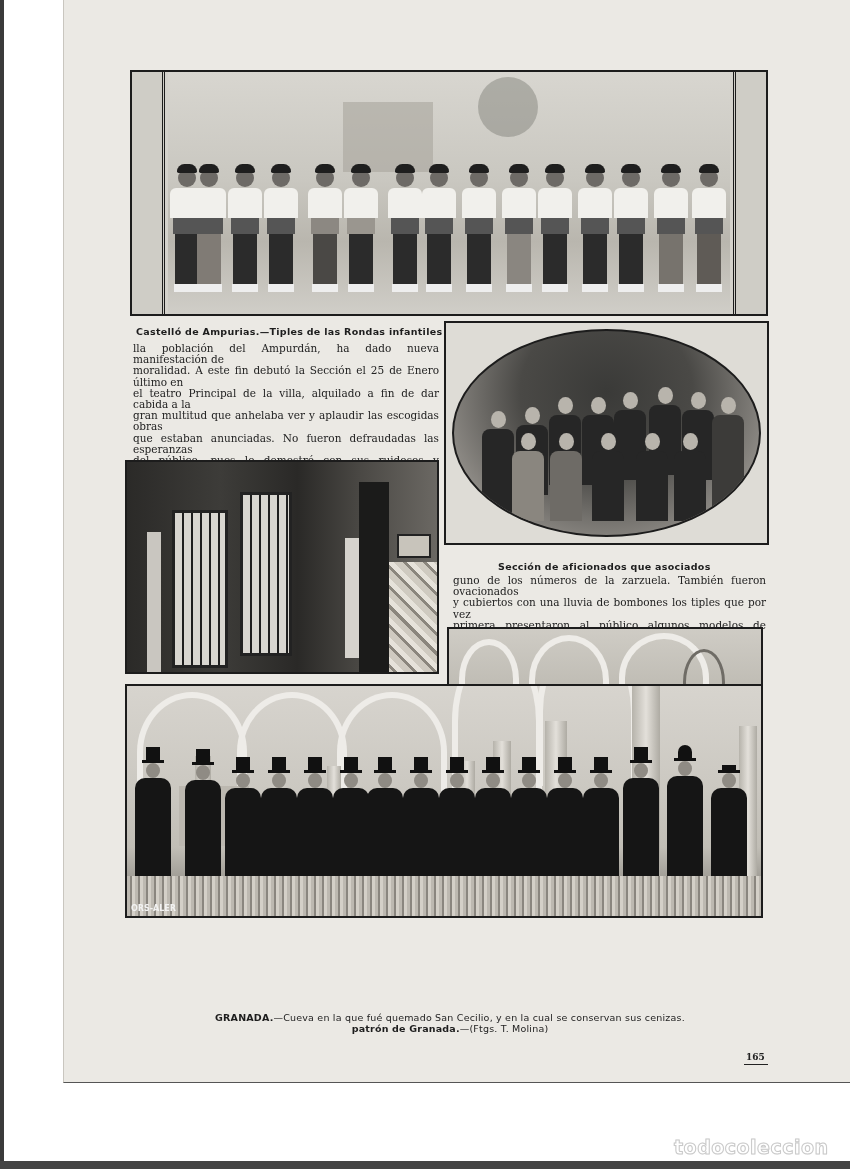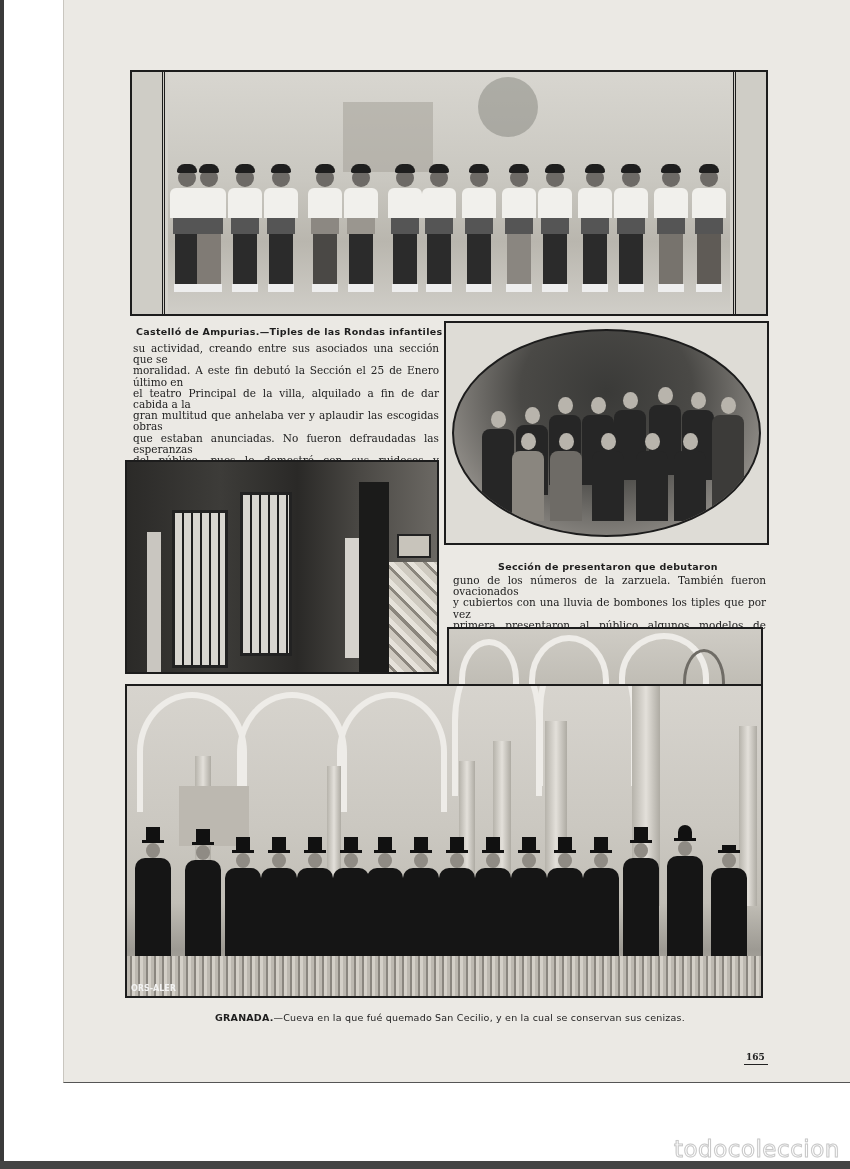--- a/index.html
+++ b/index.html
@@ -78,21 +78,21 @@
   .cave .pillar { position:absolute; background: #1b1b1a; }
   .cave .rubble { position:absolute; background: repeating-linear-gradient(45deg, #cfcac0 0 6px, #8b867d 6px 9px, #e6e2da 9px 14px); }
 
   
   .granada-top {
     left: 447px; top: 627px; width: 316px; height: 60px;
     border-bottom: none;
     background: linear-gradient(180deg, #cfccc5 0%, #bfbcb4 100%);
   }
   .granada {
-    left: 125px; top: 684px; width: 638px; height: 314px;
+    left: 125px; top: 684px; width: 638px; height: 234px;
     background: linear-gradient(180deg, #d7d4ce 0%, #cbc8c1 45%, #c1beb6 70%, #9d9a93 85%, #b8b4ac 100%);
   }
   .arch { position:absolute; border: 6px solid #eeece8; border-bottom: none; border-radius: 50% 50% 0 0; box-sizing: border-box; }
   .column { position:absolute; background: linear-gradient(90deg, #b6b3ab, #e3e0da 50%, #aeaba3); }
   .person { position:absolute; bottom: 28px; width: 36px; }
   .person .hat { width: 14px; height: 16px; background: #111; margin: 0 auto; position: relative; }
   .person .hat::after { content:""; position:absolute; left:-4px; bottom:0; width:22px; height:3px; background:#111; }
   .person .head { width: 14px; height: 15px; border-radius: 50%; background: #8f8b84; margin: 0 auto; }
   .person .body { width: 36px; height: 100px; background: #151515; border-radius: 10px 10px 0 0; margin: 0 auto; }
   .gravel { position:absolute; left:0; right:0; bottom:0; height: 40px; background: repeating-linear-gradient(90deg, #bdb9b1 0 3px, #8a867f 3px 5px, #d4d0c8 5px 8px); }
@@ -102,21 +102,21 @@
     font-family: "DejaVu Sans", sans-serif; font-size: 9.5px; color: #1d1d1d;
     text-align: center; line-height: 11px; font-weight: bold; letter-spacing: 0.2px;
   }
   .caption-center .light { font-weight: normal; }
   .page-number {
     font-family: "DejaVu Serif", serif; font-weight: bold; font-size: 9px; color: #222;
   }
   .page-number-rule { position:absolute; width: 24px; height: 1px; background: #222; }
   .watermark {
     position:absolute; left: 674px; top: 1136px;
-    font-family: "DejaVu Sans", sans-serif; font-weight: normal; font-size: 23px;
+    font-family: "DejaVu Sans", sans-serif; font-weight: bold; font-size: 19px;
     color: #ffffff; letter-spacing: 0.5px;
     -webkit-text-stroke: 1px #c9c9c9;
     text-shadow: 0 0 1px #bbb;
   }
 </style>
 </head>
 <body>
 
 <div class="left-strip"></div>
 
@@ -232,21 +232,21 @@
         <div class="sash"></div>
         <div class="legs" style="background:#5f5b56"></div>
         <div class="feet"></div>
       </div>
   </div>
 </div>
 
 <div class="abs caption-bold" style="left:136px; top:326px;">Castelló de Ampurias.—Tiples de las Rondas infantiles</div>
 
 <div class="abs body-text" style="left:133px; top:343px; width:306px;">
-  <div>su actividad, creando entre sus asociados una sección que se</div>
+  <div>lla población del Ampurdán, ha dado nueva manifestación de</div>
   <div>moralidad. A este fin debutó la Sección el 25 de Enero último en</div>
   <div>el teatro Principal de la villa, alquilado a fin de dar cabida a la</div>
   <div>gran multitud que anhelaba ver y aplaudir las escogidas obras</div>
   <div>que estaban anunciadas. No fueron defraudadas las esperanzas</div>
   <div>del público, pues lo demostró con sus ruidosos y prolongados</div>
   <div>aplausos, viéndose obligados los noveles artistas a repetir al-</div>
 </div>
 
 <div class="abs oval-box">
   <div class="oval">
@@ -298,21 +298,21 @@
         <div class="head"></div>
         <div class="body"></div>
       </div>
     <div class="man" style="left:220px;">
         <div class="head"></div>
         <div class="body"></div>
       </div>
   </div>
 </div>
 
-<div class="abs caption-bold" style="left:498px; top:561px;">Sección de presentaron que debutaron</div>
+<div class="abs caption-bold" style="left:498px; top:561px;">Sección de aficionados que asociados</div>
 
 <div class="abs body-text" style="left:453px; top:575px; width:313px;">
   <div>guno de los números de la zarzuela. También fueron ovacionados</div>
   <div>y cubiertos con una lluvia de bombones los tiples que por vez</div>
   <div>primera presentaron al público algunos modelos de «Rondas</div>
   <div style="text-align:left;">infantiles» del tan célebre E. Jaques, Delcroser.</div>
 </div>
 
 <div class="photo cave">
   <div class="window" style="left:45px; top:48px; width:50px; height:152px;"></div>
@@ -428,20 +428,23 @@
     </div>
 
   <div class="gravel"></div>
   <div class="photo-mark">ORS-ALER</div>
 </div>
 
 <div class="abs caption-center" style="left:125px; top:1012px; width:650px;">
   <div>
     <span>GRANADA.</span><span class="light" style="font-weight:normal;">—Cueva en la que fué quemado San Cecilio, y en la cual se conservan sus cenizas.</span>
   </div>
+  <div>
+    <span>patrón de Granada.</span><span class="light">—(Ftgs. T. Molina)</span>
+  </div>
 </div>
 
 <div class="abs page-number" style="left:746px; top:1052px;">165</div>
 <div class="page-number-rule" style="left:744px; top:1064px;"></div>
 
 <div class="bottom-strip"></div>
 
 <div class="watermark">todocoleccion</div>
 
 </body></html>

